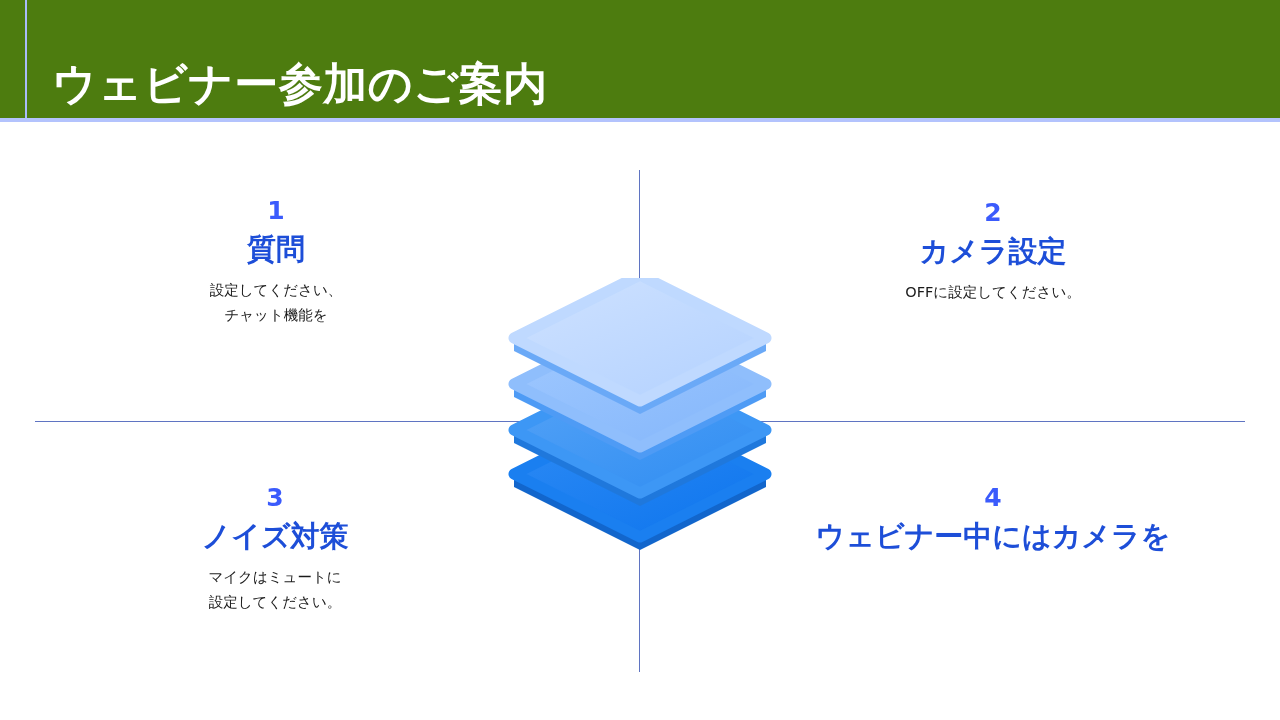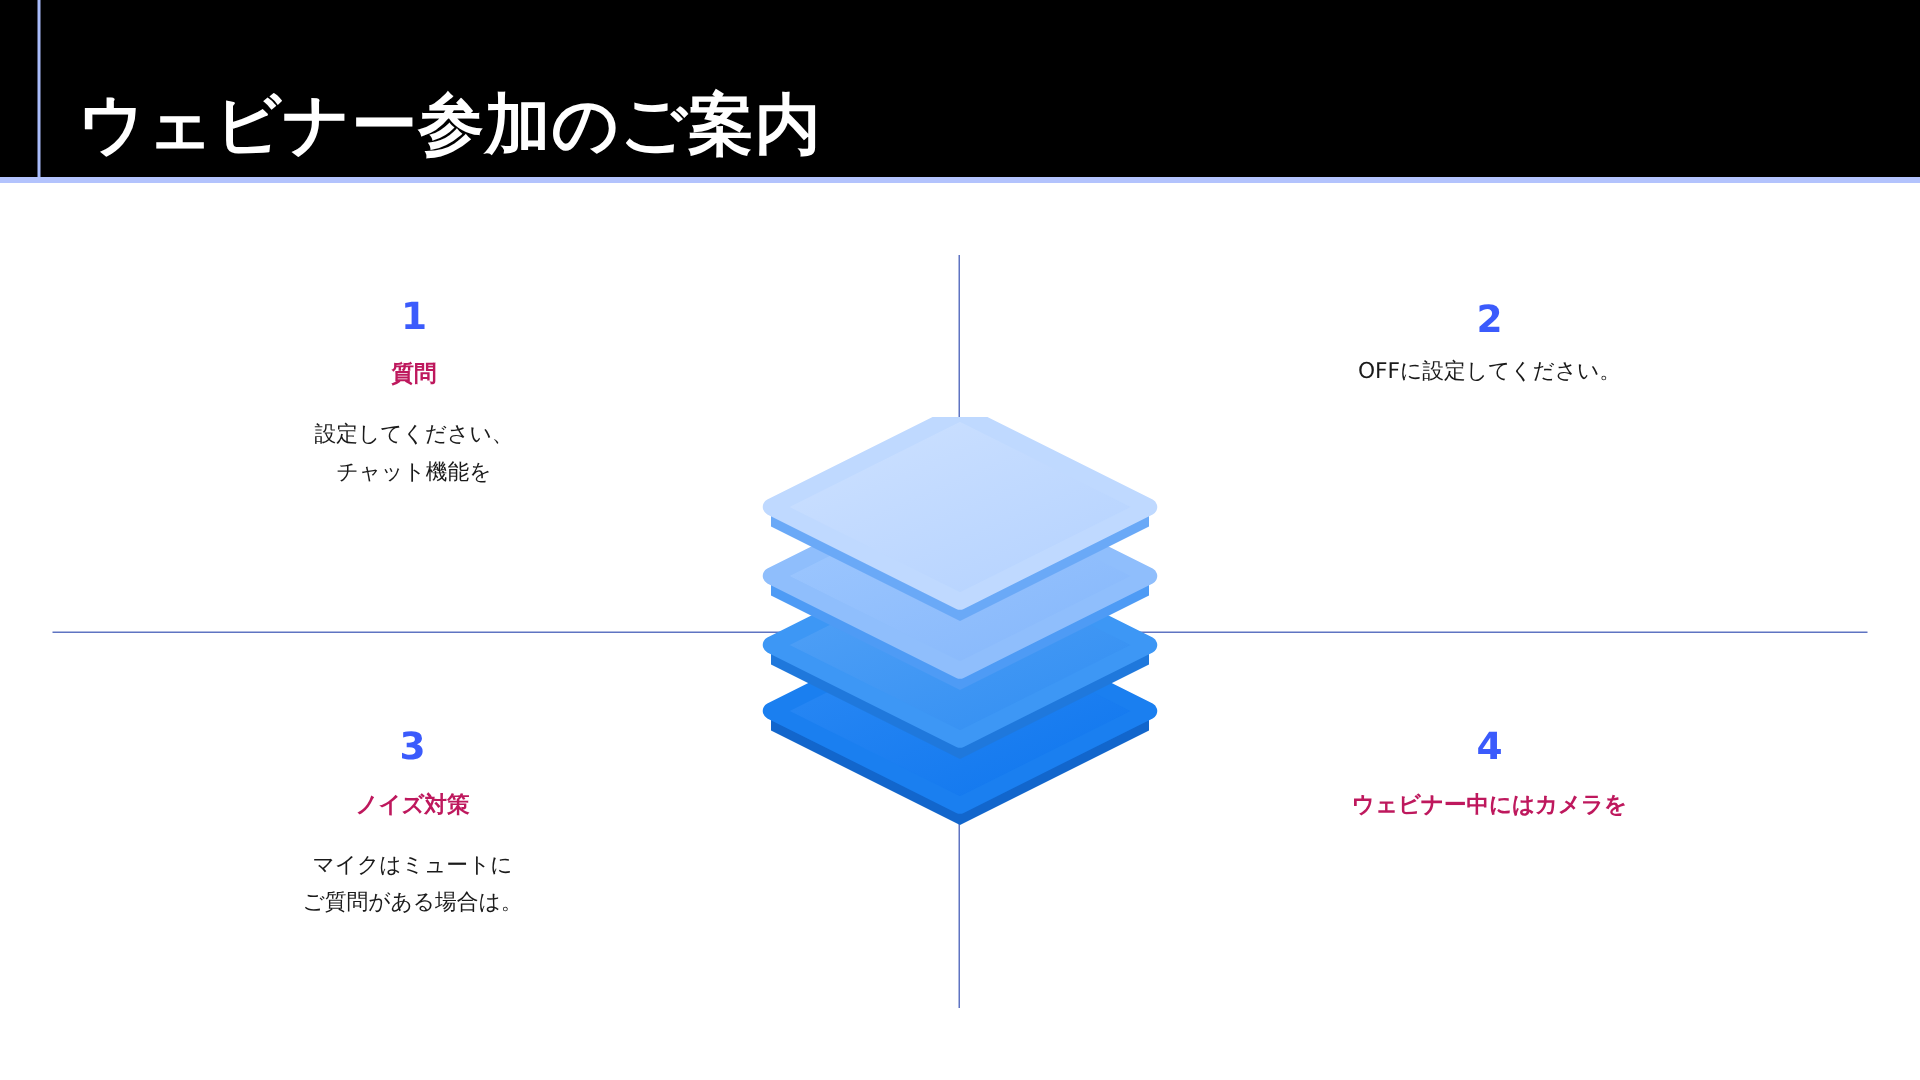--- a/index.html
+++ b/index.html
@@ -23,21 +23,21 @@
     background: #ffffff;
   }
 
   
   .header {
     position: absolute;
     left: 0;
     top: 0;
     width: 1280px;
     height: 122px;
-    background: #000000;
+    background: #4d7c0f;
   }
   .header-bottom-edge {
     position: absolute;
     left: 0;
     bottom: 0;
     width: 1280px;
     height: 4px;
     background: #b3c3fd;
   }
   .header-accent-line {
@@ -85,23 +85,23 @@
     text-align: center;
   }
   .quad-num {
     font-size: 25px;
     font-weight: 700;
     color: #3b5bfc;
     line-height: 30px;
     margin: 0 0 8px 0;
   }
   .quad-title {
-    font-size: 15px;
+    font-size: 29px;
     font-weight: 700;
-    color: #be185d;
+    color: #1d4ed8;
     line-height: 30px;
     margin: 0 0 14px 0;
     white-space: nowrap;
   }
   .quad-body {
     font-size: 14.5px;
     font-weight: 400;
     color: #1a1a1a;
     line-height: 25px;
     margin: 0;
@@ -147,31 +147,32 @@
     <div class="quad-num">1</div>
     <div class="quad-title">質問</div>
     <div class="quad-body">
       <span>設定してください、</span>
       <span>チャット機能を</span>
     </div>
   </div>
 
   <div class="quad" id="quad-2">
     <div class="quad-num">2</div>
+    <div class="quad-title">カメラ設定</div>
     <div class="quad-body">
       <span>OFFに設定してください。</span>
     </div>
   </div>
 
   <div class="quad" id="quad-3">
     <div class="quad-num">3</div>
     <div class="quad-title">ノイズ対策</div>
     <div class="quad-body">
       <span>マイクはミュートに</span>
-      <span>ご質問がある場合は。</span>
+      <span>設定してください。</span>
     </div>
   </div>
 
   <div class="quad" id="quad-4">
     <div class="quad-num">4</div>
     <div class="quad-title">ウェビナー中にはカメラを</div>
   </div>
 
   <div class="stack">
     <svg viewBox="0 0 264 278" xmlns="http://www.w3.org/2000/svg">

